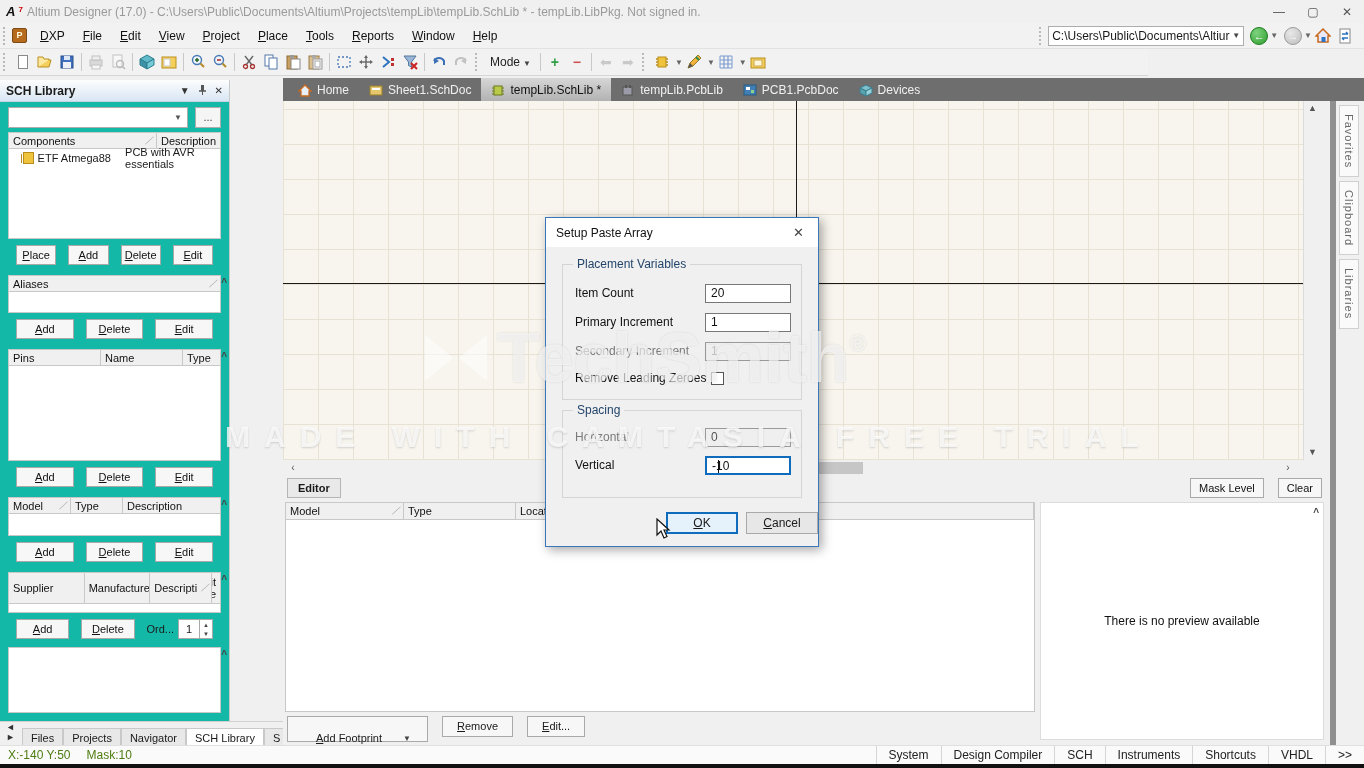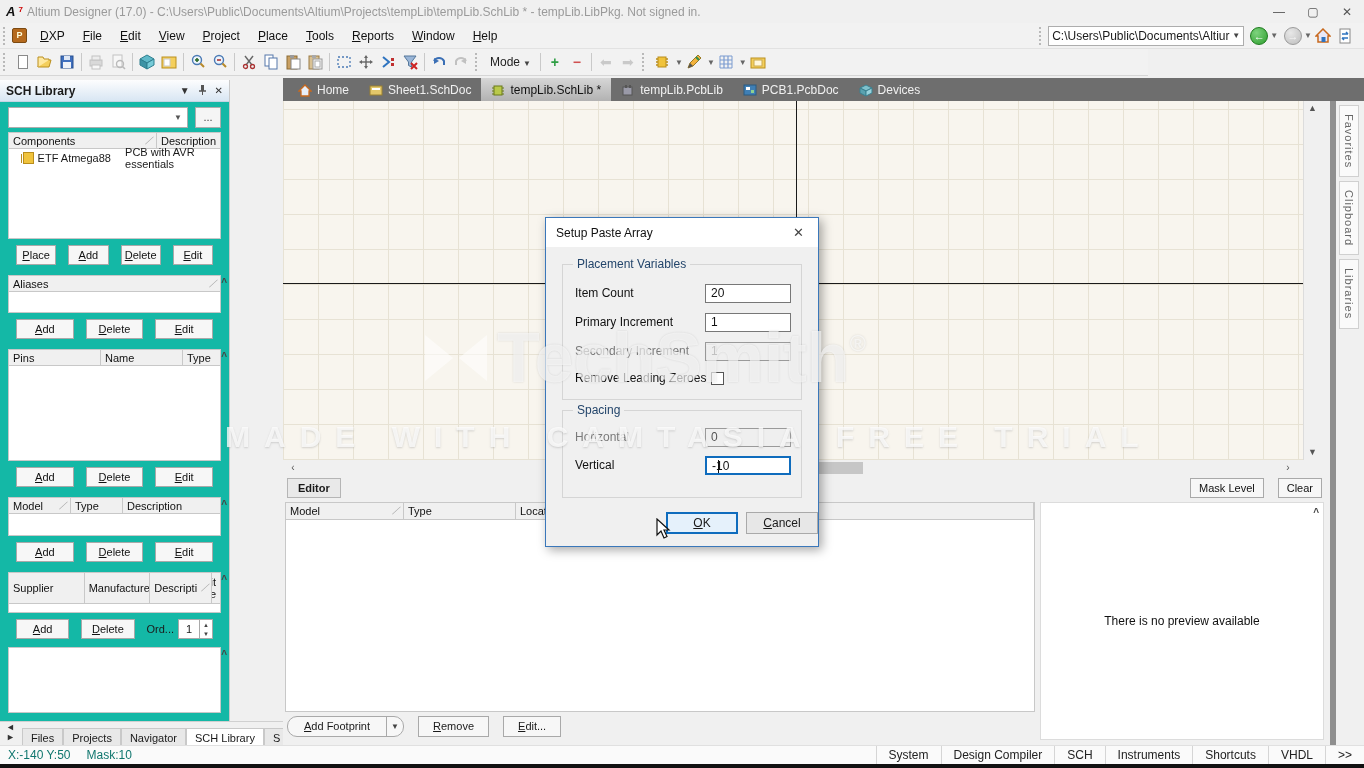--- a/index.html
+++ b/index.html
@@ -101,21 +101,21 @@
 
   
   .bottom-panel { position:absolute; left:283px; top:424px; width:1047px; height:245px; background:#f0f0f0; }
   .model-table { position:absolute; left:2px; top:2px; width:750px; height:210px; background:#fff; border:1px solid #c8c8c8; }
   .model-table .hd { display:flex; height:17px; background:#f0f0f0; border-bottom:1px solid #c8c8c8; font-size:11px; }
   .model-table .th { border-right:1px solid #c8c8c8; }
   .preview { position:absolute; left:757px; top:2px; width:284px; height:238px; background:#fff; border:1px solid #dcdcdc; display:flex; align-items:center; justify-content:center; font-size:12px; color:#111; }
   .preview .collapse { top:4px; right:4px; }
   .fp-btns { position:absolute; left:4px; top:216px; display:flex; gap:14px; }
   .fp-btn { height:21px; background:#f7f7f7; border:1px solid #a9a9a9; line-height:19px; text-align:center; font-size:11px; padding:0 14px; }
-  .fp-split { display:flex; padding:0;border-radius:10px; }
+  .fp-split { display:flex; padding:12px; }
   .fp-split .main { padding:0 16px; line-height:19px; }
   .fp-split .dd { width:17px; border-left:1px solid #a9a9a9; line-height:19px; font-size:8px; color:#444; text-align:center; }
 
   
   .splitter { position:absolute; left:1330px; top:25px; width:6px; height:644px; background:#8f8f8f; }
   .right-strip { position:absolute; left:1336px; top:25px; width:28px; height:644px; background:#f0f0f0; }
   .v-tab { writing-mode:vertical-rl; background:#fafafa; border:1px solid #d0d0d0; color:#666; padding:8px 3px; margin:4px 3px; font-size:11px; letter-spacing:1px; }
 
   
   .dialog { position:absolute; left:545px; top:217px; width:274px; height:330px; background:#f0f0f0; border:1px solid #3a77ba; box-shadow:3px 3px 10px rgba(0,0,0,.35); z-index:50; font-size:12px; }
@@ -133,21 +133,21 @@
   .fld.dim { background:#efefef; border-color:#9a9a9a; color:#555; }
   .fld.focus { border:2px solid #0f6cbd; position:relative; }
   .caret { position:absolute; left:11px; top:2px; width:1px; height:13px; background:#111; }
   .chk { width:13px; height:13px; background:#fff; border:1px solid #555; }
   .dlg-btns { position:absolute; left:0; bottom:12px; width:100%; display:flex; justify-content:flex-end; gap:8px; }
   .dlg-btn { width:72px; height:22px; background:#e7e7e7; border:1px solid #a9a9a9; text-align:center; line-height:20px; }
   .dlg-btn.focus { border:2px solid #0f6cbd; line-height:18px; background:#e5f1fb; }
 
   
   .statusbar { position:absolute; left:0; top:745px; width:1364px; height:19px; background:#fafafa; display:flex; align-items:center; font-size:12px; border-top:1px solid #e0e0e0; }
-  .sb-left { padding-left:8px; color:#0f766e; }
+  .sb-left { padding-left:8px; color:#4d7c0f; }
   .sb-right { margin-left:auto; display:flex; height:100%; }
   .sb-btn { padding:0 12px; border-left:1px solid #d5d5d5; display:flex; align-items:center; color:#222; }
   .bottom-edge { position:absolute; left:0; top:764px; width:1364px; height:4px; background:#111; }
 
   
   .wm { position:absolute; z-index:100; pointer-events:none; color:rgba(255,255,255,.62); }
   .wm-logo { left:425px; top:318px; font-size:70px; font-weight:600; display:flex; align-items:center; text-shadow:0 0 2px rgba(120,120,120,.25); }
   .wm-logo svg { margin-right:10px; opacity:.9; }
   .wm-logo sup { font-size:22px; vertical-align:top; margin-top:-28px; }
   .wm-banner { left:225px; top:420px; font-size:30px; font-weight:bold; letter-spacing:14px; white-space:nowrap; color:rgba(255,255,255,.75); text-shadow:0 1px 2px rgba(140,140,140,.35); }

